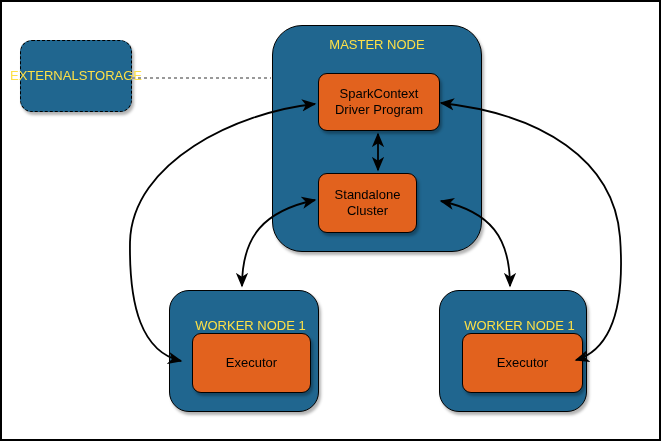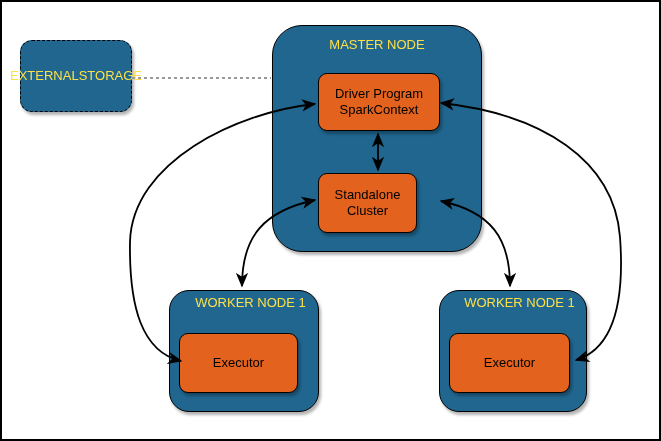--- a/index.html
+++ b/index.html
@@ -60,24 +60,24 @@
   
   .master {
     left: 270px; top: 23px; width: 210px; height: 227px;
     border-radius: 30px;
   }
   .master .node-title { margin-top: 11px; }
   .driver-box { left: 45px; top: 47px; width: 122px; height: 58px; }
   .rm-box     { left: 45px; top: 147px; width: 99px; height: 60px; align-items: flex-end; }
   
   .worker { border-radius: 20px; }
-  .worker .node-title { margin-top: 4px; padding-left: 13px; }
+  .worker .node-title { margin-top: 27px; padding-left: 13px; }
   .worker-left  { left: 167px; top: 288px; width: 150px; height: 122px; }
   .worker-right { left: 437px; top: 288px; width: 148px; height: 122px; }
-  .executor-box { left: 9px; top: 42px; height: 60px; }
+  .executor-box { left: 22px; top: 42px; height: 60px; }
   .worker-left  .executor-box { width: 119px; }
   .worker-right .executor-box { width: 121px; }
   
   .arrow-layer {
     position: absolute;
     left: 0; top: 0;
     width: 661px; height: 441px;
     pointer-events: none;
   }
   .arrow-layer path.link {
@@ -98,22 +98,22 @@
 <div class="canvas">
 
   <div class="node ext-storage">
     <div class="node-title">EXTERNAL</div>
     <div class="node-title">STORAGE</div>
   </div>
 
   <div class="node master">
     <div class="node-title">MASTER NODE</div>
     <div class="box driver-box">
+      <span>SparkContext</span>
       <span>Driver Program</span>
-      <span>SparkContext</span>
     </div>
     <div class="box rm-box">
       <span>Standalone Cluster</span>
     </div>
   </div>
 
   <div class="node worker worker-left">
     <div class="node-title">WORKER NODE 1</div>
     <div class="box executor-box">
       <span>Executor</span>

